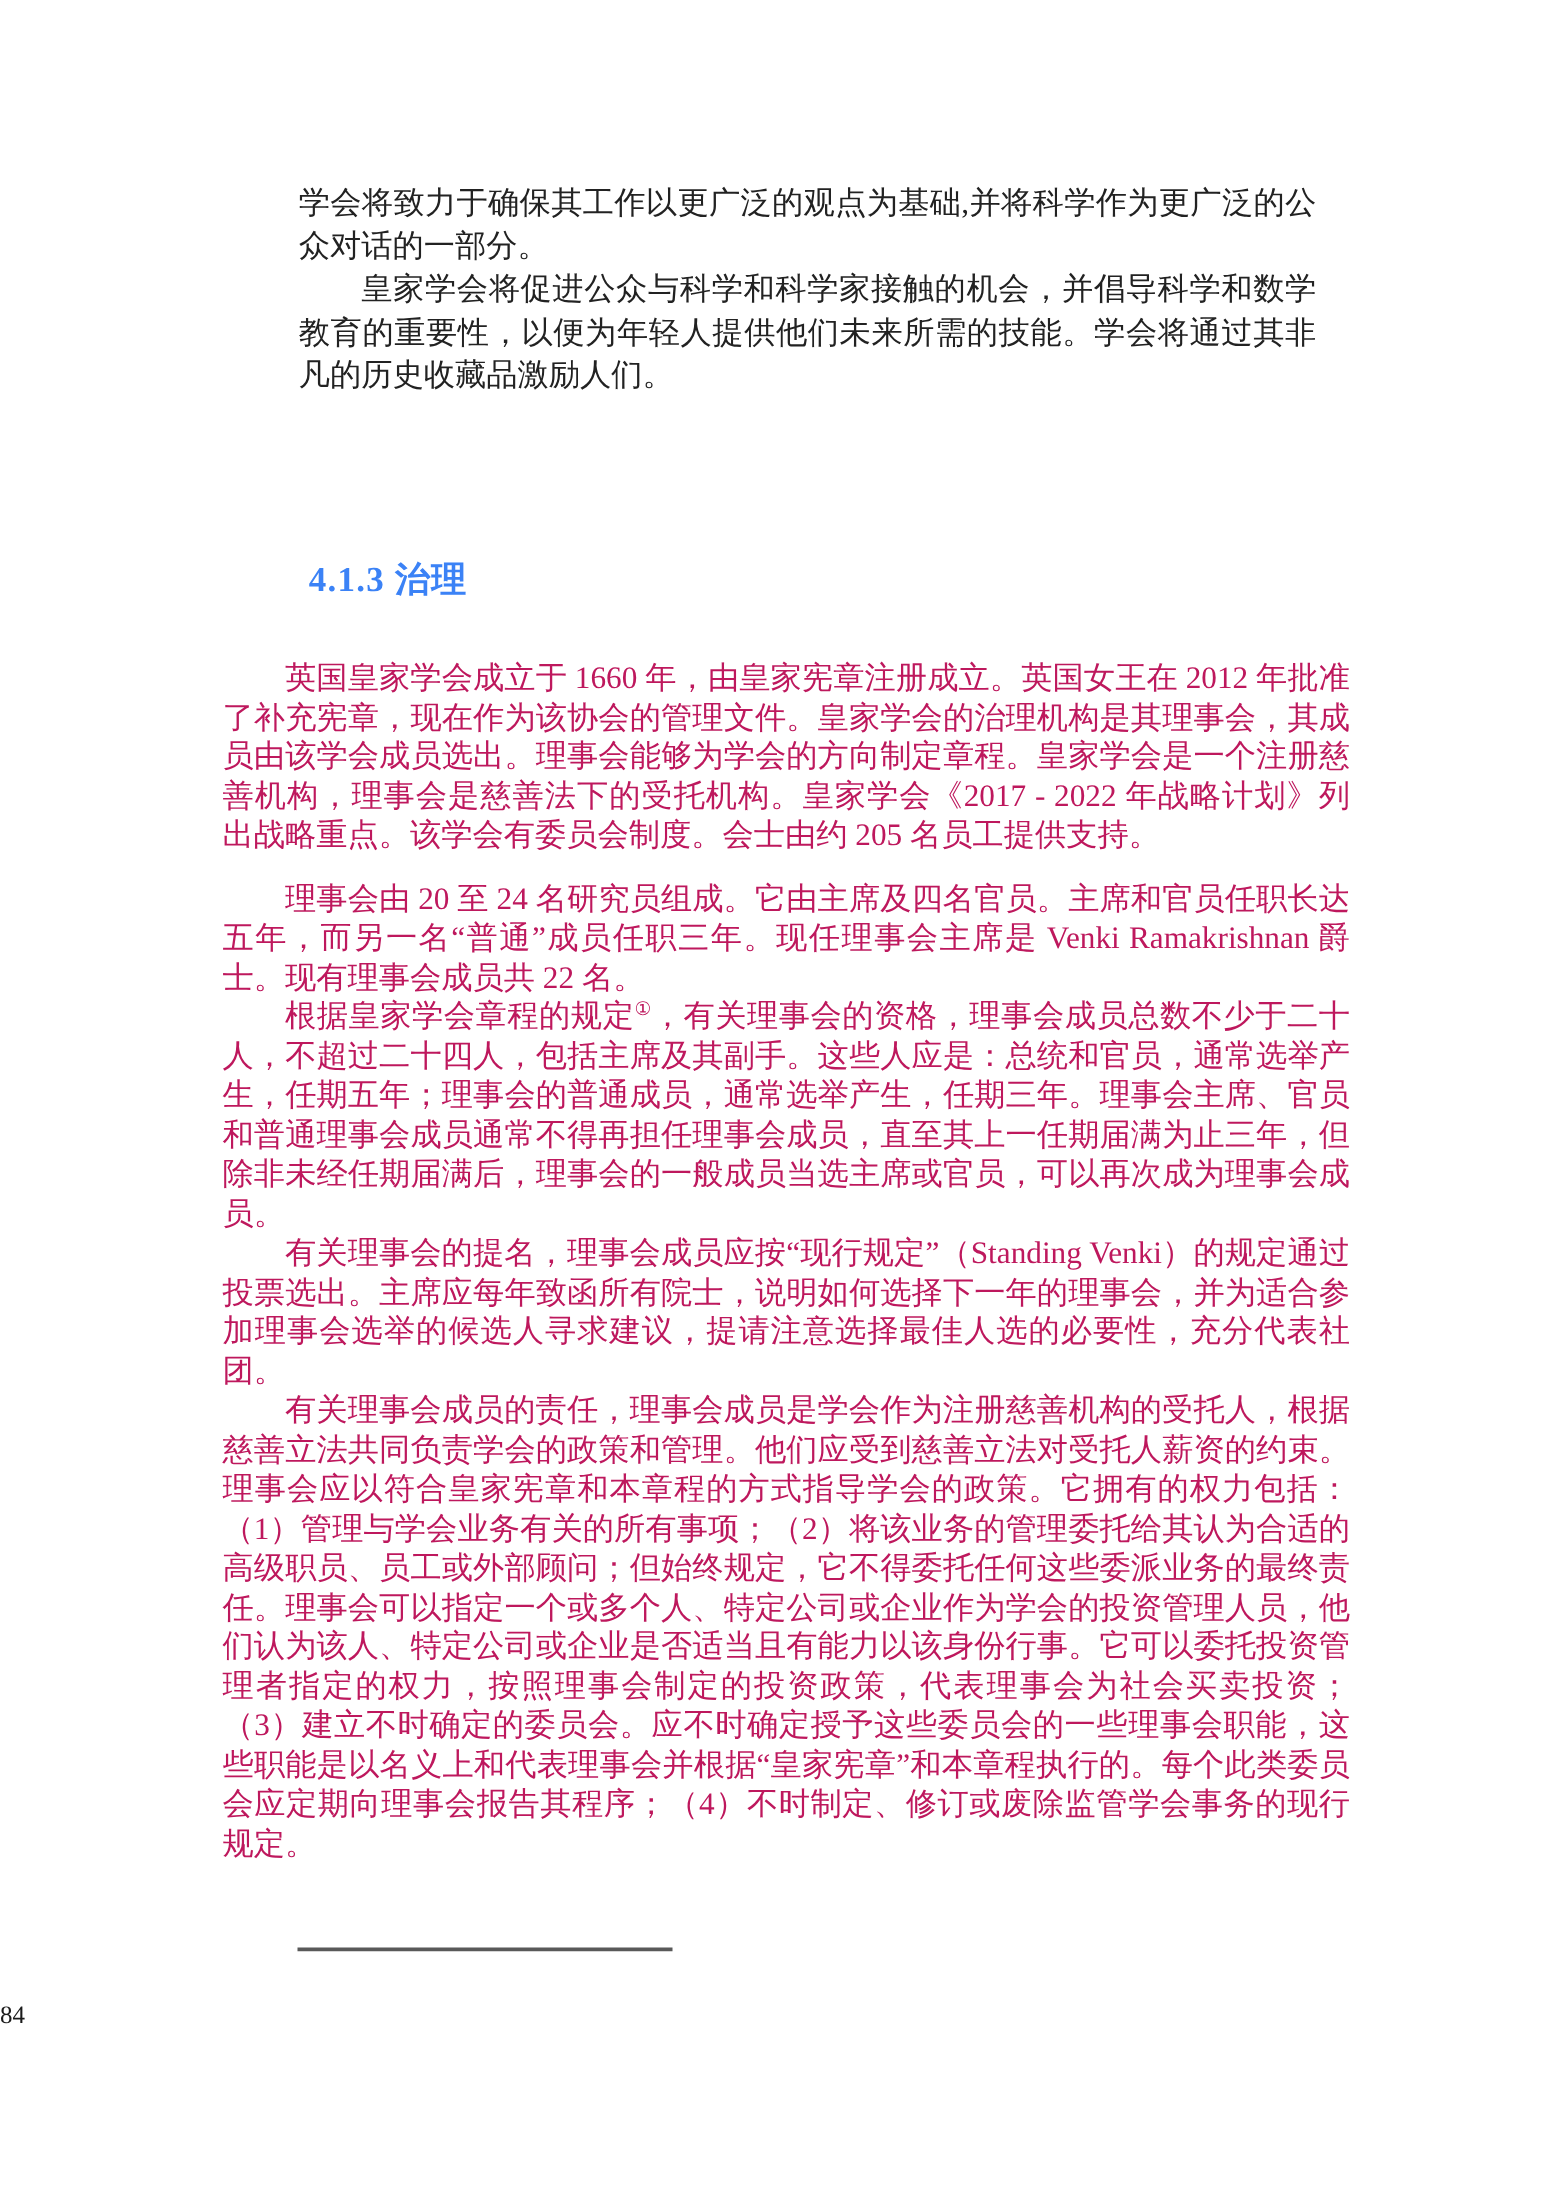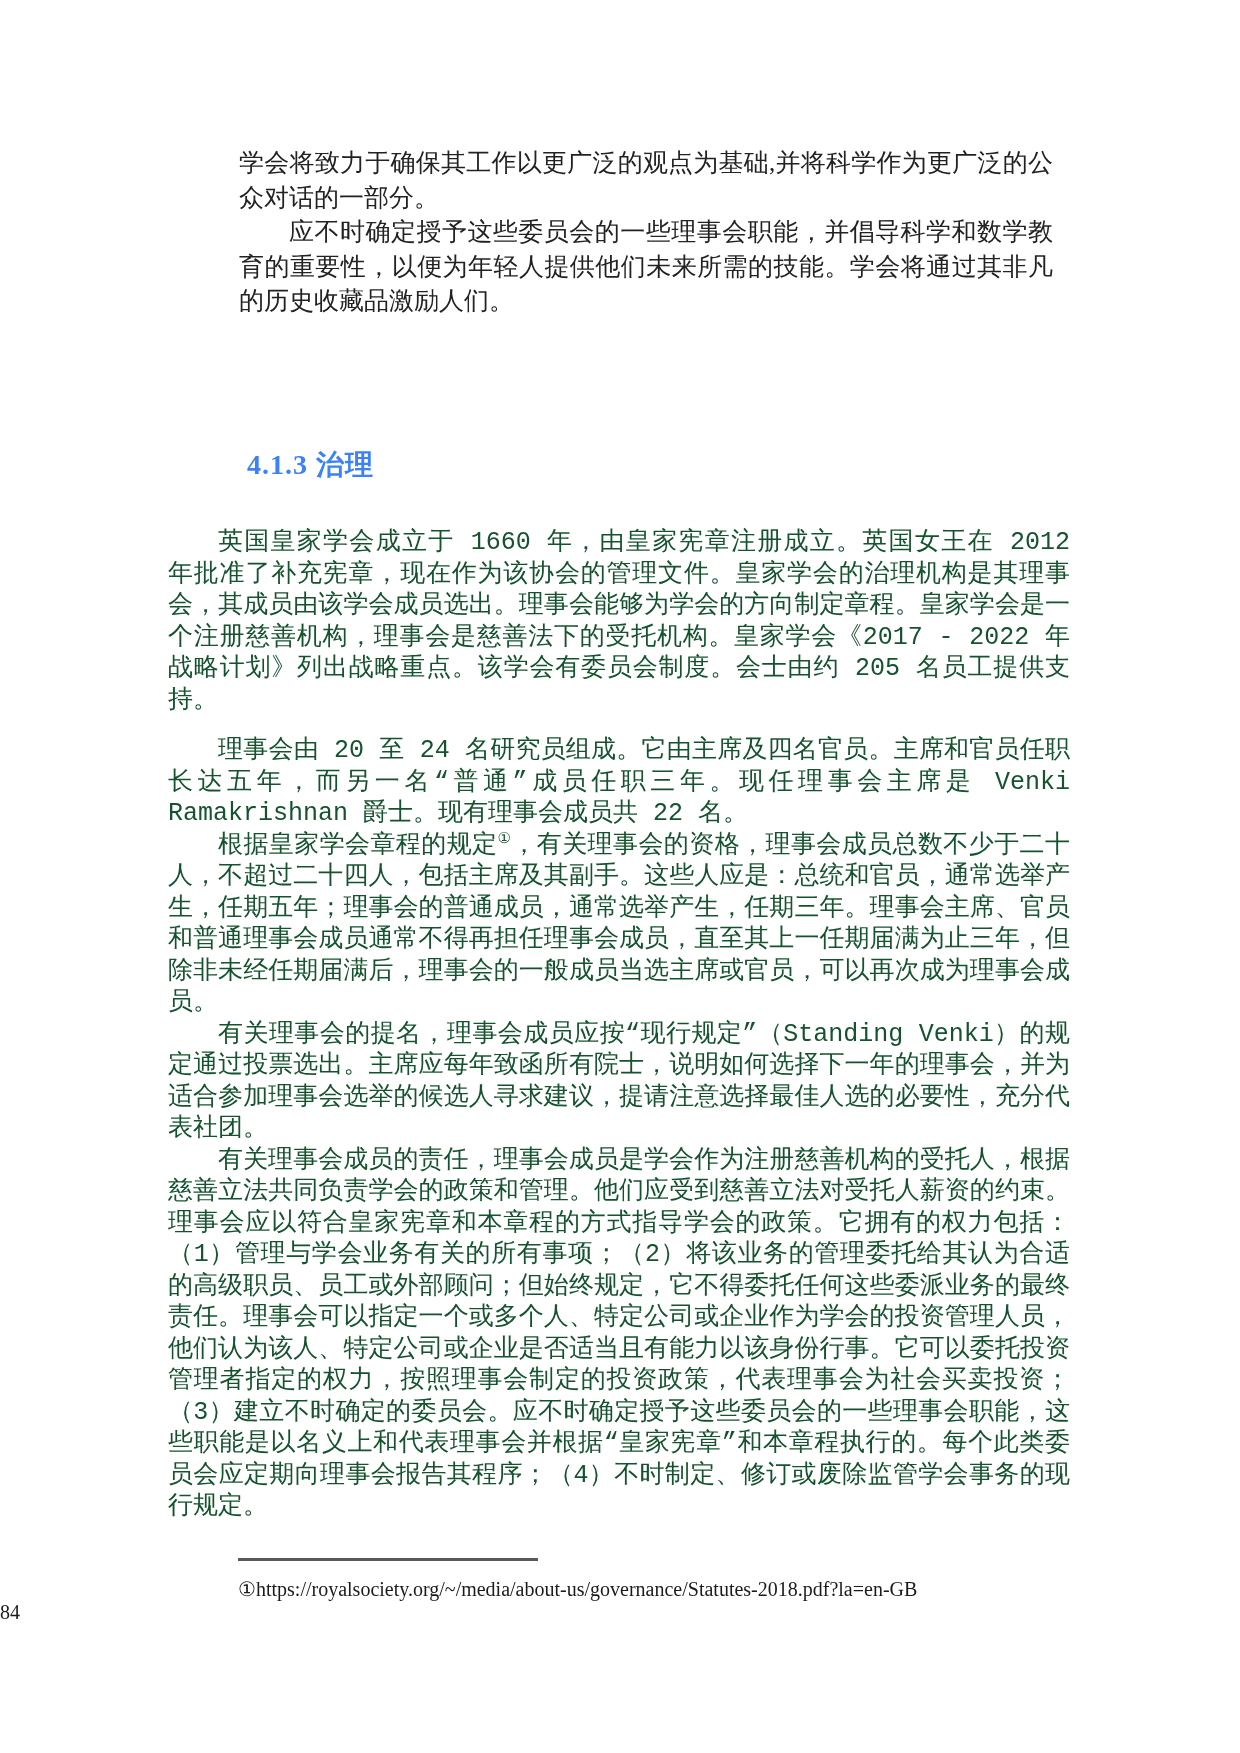--- a/index.html
+++ b/index.html
@@ -36,28 +36,27 @@
     top: 447px;
     font-size: 28px;
     font-weight: bold;
     line-height: 36px;
     color: #3b82f6;
     letter-spacing: 1px;
   }
   
   .body-text {
     position: absolute;
-    left: 168px;
+    left: 178px;
     top: 527px;
     width: 902px;
     font-size: 25px;
     line-height: 31.5px;
     text-align: justify;
-    color: #14532d;
-    font-family: Liberation Mono, monospace;
+    color: #be185d;
   }
   .body-text p { margin: 0; text-indent: 2em; }
   .body-text p.spaced { margin-top: 19px; }
   .footref {
     font-size: 15px;
     vertical-align: super;
     line-height: 0;
   }
   
   .footnote-rule {
@@ -88,32 +87,31 @@
     color: #1b1b1b;
   }
 </style>
 </head>
 <body>
 
 <div class="page">
 
   <div class="quote-block">
     <p>学会将致力于确保其工作以更广泛的观点为基础,并将科学作为更广泛的公众对话的一部分。</p>
-    <p class="indent">应不时确定授予这些委员会的一些理事会职能，并倡导科学和数学教育的重要性，以便为年轻人提供他们未来所需的技能。学会将通过其非凡的历史收藏品激励人们。</p>
+    <p class="indent">皇家学会将促进公众与科学和科学家接触的机会，并倡导科学和数学教育的重要性，以便为年轻人提供他们未来所需的技能。学会将通过其非凡的历史收藏品激励人们。</p>
   </div>
 
   <div class="section-heading">4.1.3 治理</div>
 
   <div class="body-text">
     <p>英国皇家学会成立于 1660 年，由皇家宪章注册成立。英国女王在 2012 年批准了补充宪章，现在作为该协会的管理文件。皇家学会的治理机构是其理事会，其成员由该学会成员选出。理事会能够为学会的方向制定章程。皇家学会是一个注册慈善机构，理事会是慈善法下的受托机构。皇家学会《2017 - 2022 年战略计划》列出战略重点。该学会有委员会制度。会士由约 205 名员工提供支持。</p>
     <p class="spaced">理事会由 20 至 24 名研究员组成。它由主席及四名官员。主席和官员任职长达五年，而另一名“普通”成员任职三年。现任理事会主席是 Venki Ramakrishnan 爵士。现有理事会成员共 22 名。</p>
     <p><span>根据皇家学会章程的规定</span><sup class="footref">①</sup><span>，有关理事会的资格，理事会成员总数不少于二十人，不超过二十四人，包括主席及其副手。这些人应是：总统和官员，通常选举产生，任期五年；理事会的普通成员，通常选举产生，任期三年。理事会主席、官员和普通理事会成员通常不得再担任理事会成员，直至其上一任期届满为止三年，但除非未经任期届满后，理事会的一般成员当选主席或官员，可以再次成为理事会成员。</span></p>
     <p>有关理事会的提名，理事会成员应按“现行规定”（Standing Venki）的规定通过投票选出。主席应每年致函所有院士，说明如何选择下一年的理事会，并为适合参加理事会选举的候选人寻求建议，提请注意选择最佳人选的必要性，充分代表社团。</p>
     <p>有关理事会成员的责任，理事会成员是学会作为注册慈善机构的受托人，根据慈善立法共同负责学会的政策和管理。他们应受到慈善立法对受托人薪资的约束。理事会应以符合皇家宪章和本章程的方式指导学会的政策。它拥有的权力包括：（1）管理与学会业务有关的所有事项；（2）将该业务的管理委托给其认为合适的高级职员、员工或外部顾问；但始终规定，它不得委托任何这些委派业务的最终责任。理事会可以指定一个或多个人、特定公司或企业作为学会的投资管理人员，他们认为该人、特定公司或企业是否适当且有能力以该身份行事。它可以委托投资管理者指定的权力，按照理事会制定的投资政策，代表理事会为社会买卖投资；（3）建立不时确定的委员会。应不时确定授予这些委员会的一些理事会职能，这些职能是以名义上和代表理事会并根据“皇家宪章”和本章程执行的。每个此类委员会应定期向理事会报告其程序；（4）不时制定、修订或废除监管学会事务的现行规定。</p>
   </div>
 
   <div class="footnote-rule"></div>
 
-  <div class="footnote-line"><span>①</span><span>https://royalsociety.org/~/media/about-us/governance/Statutes-2018.pdf?la=en-GB</span></div>
 
   <div class="page-number">84</div>
 
 </div>
 
 </body></html>

